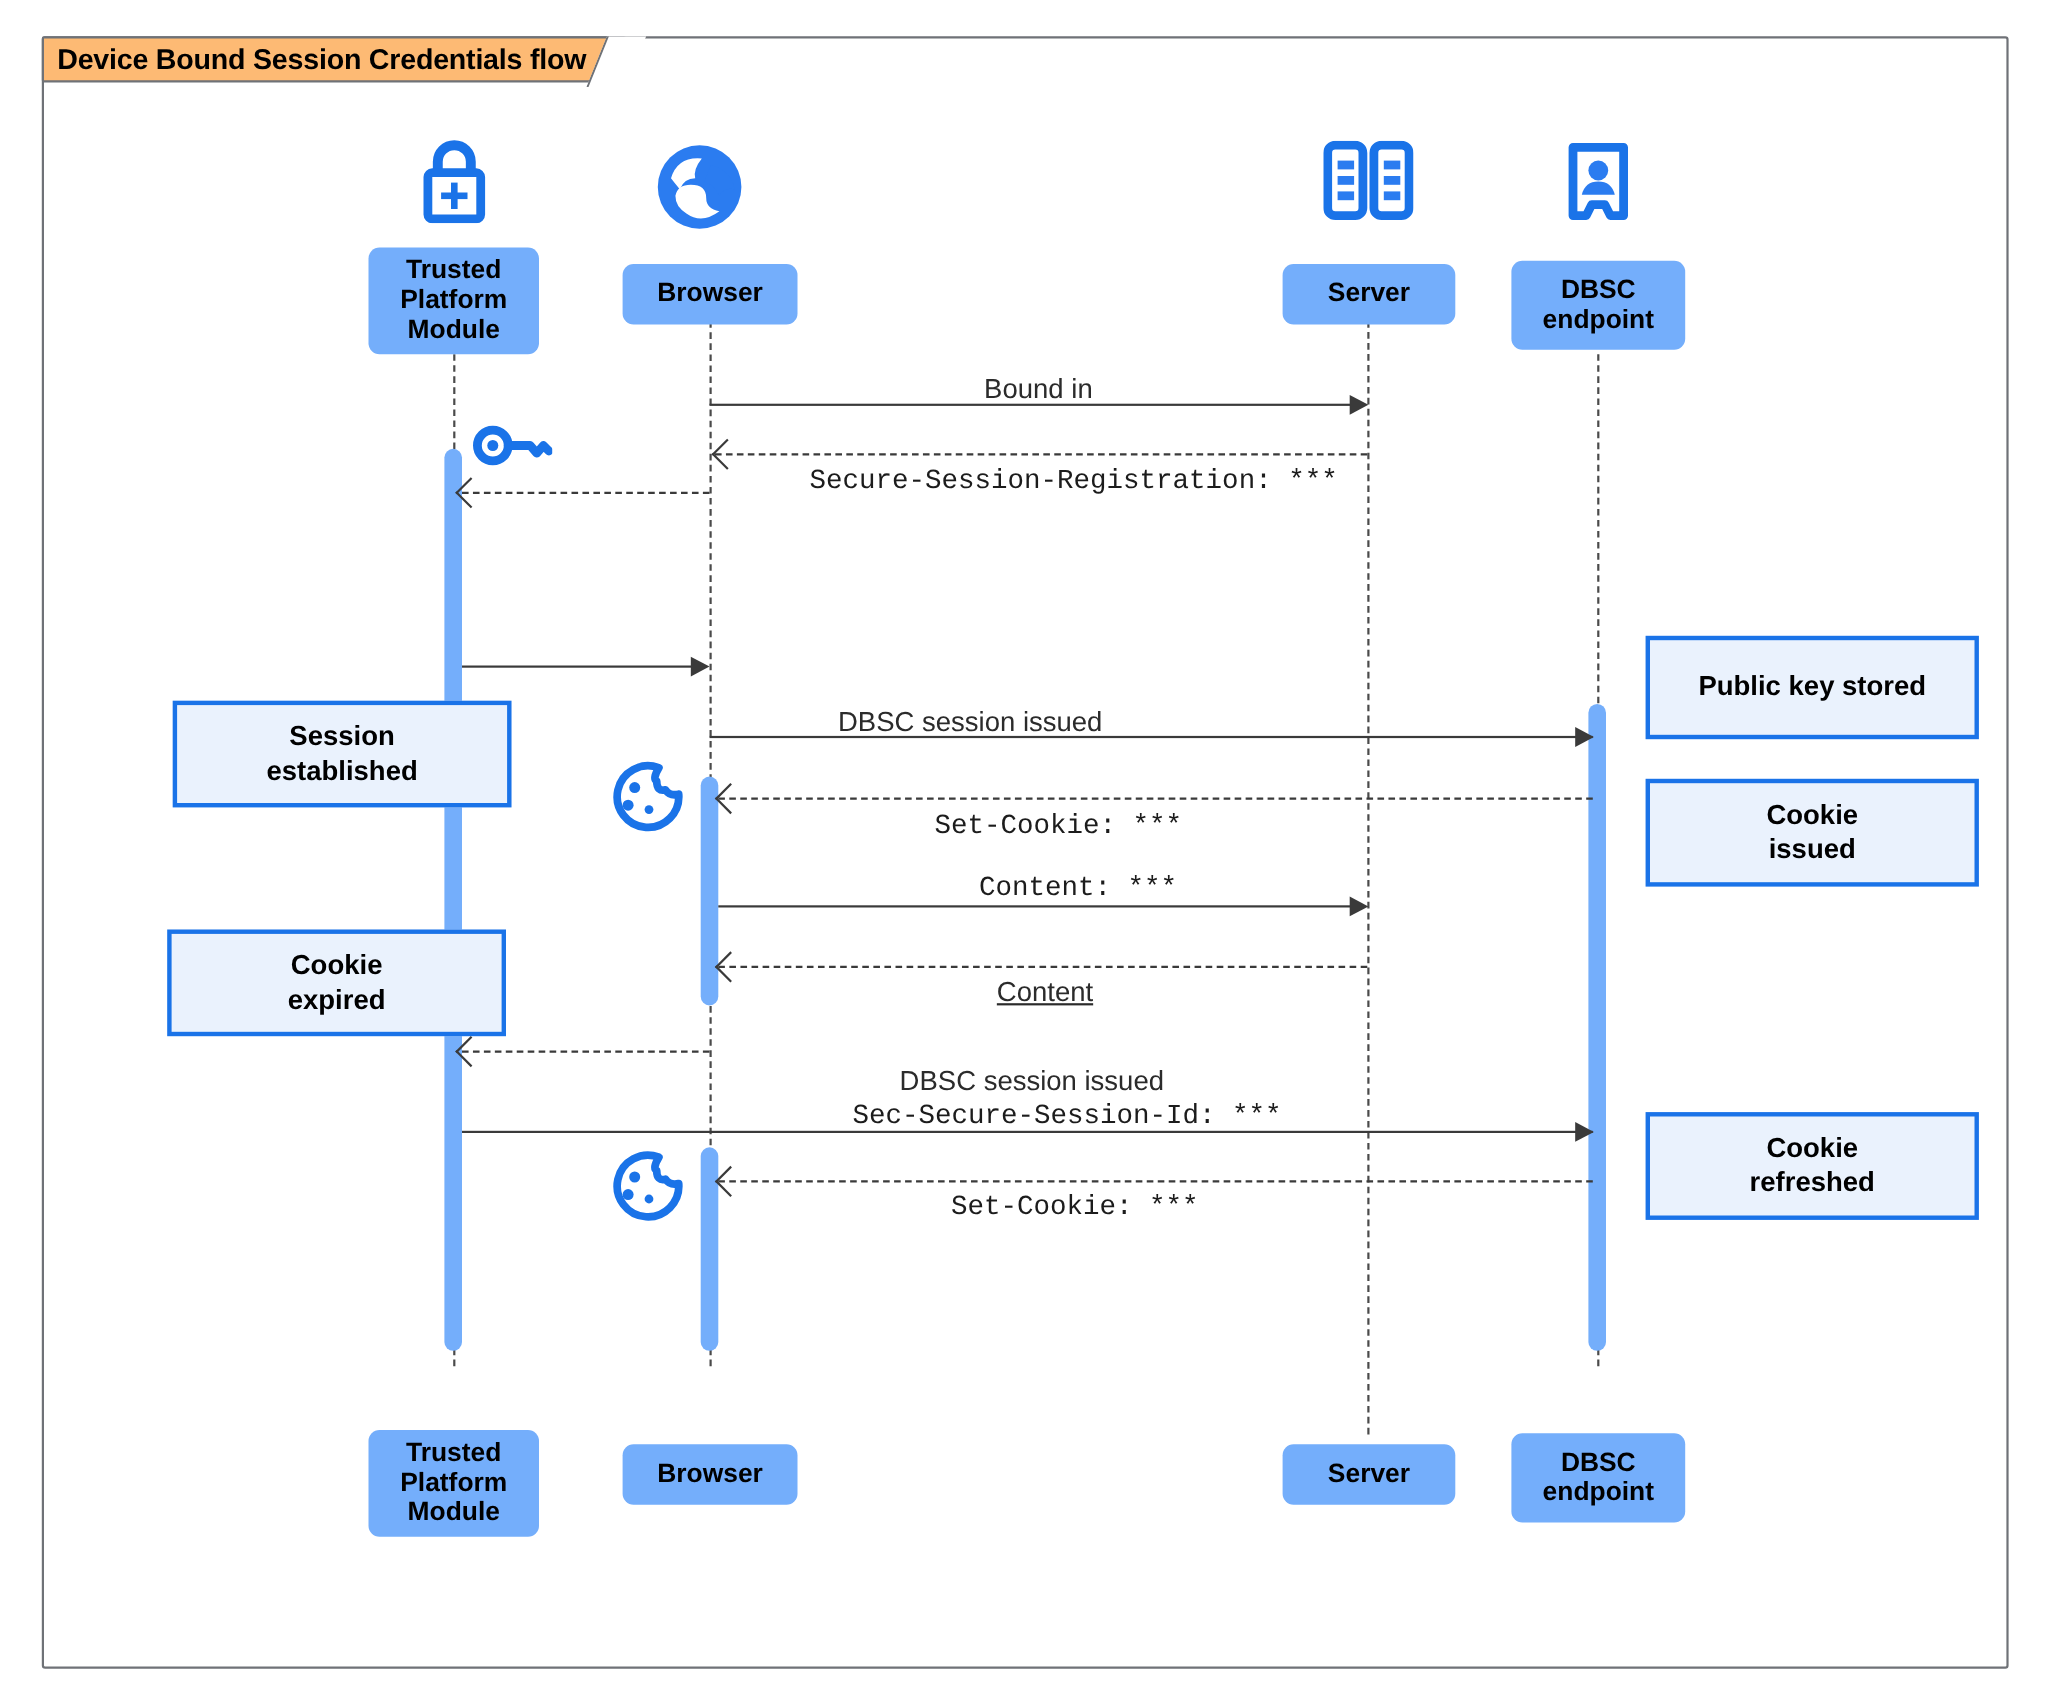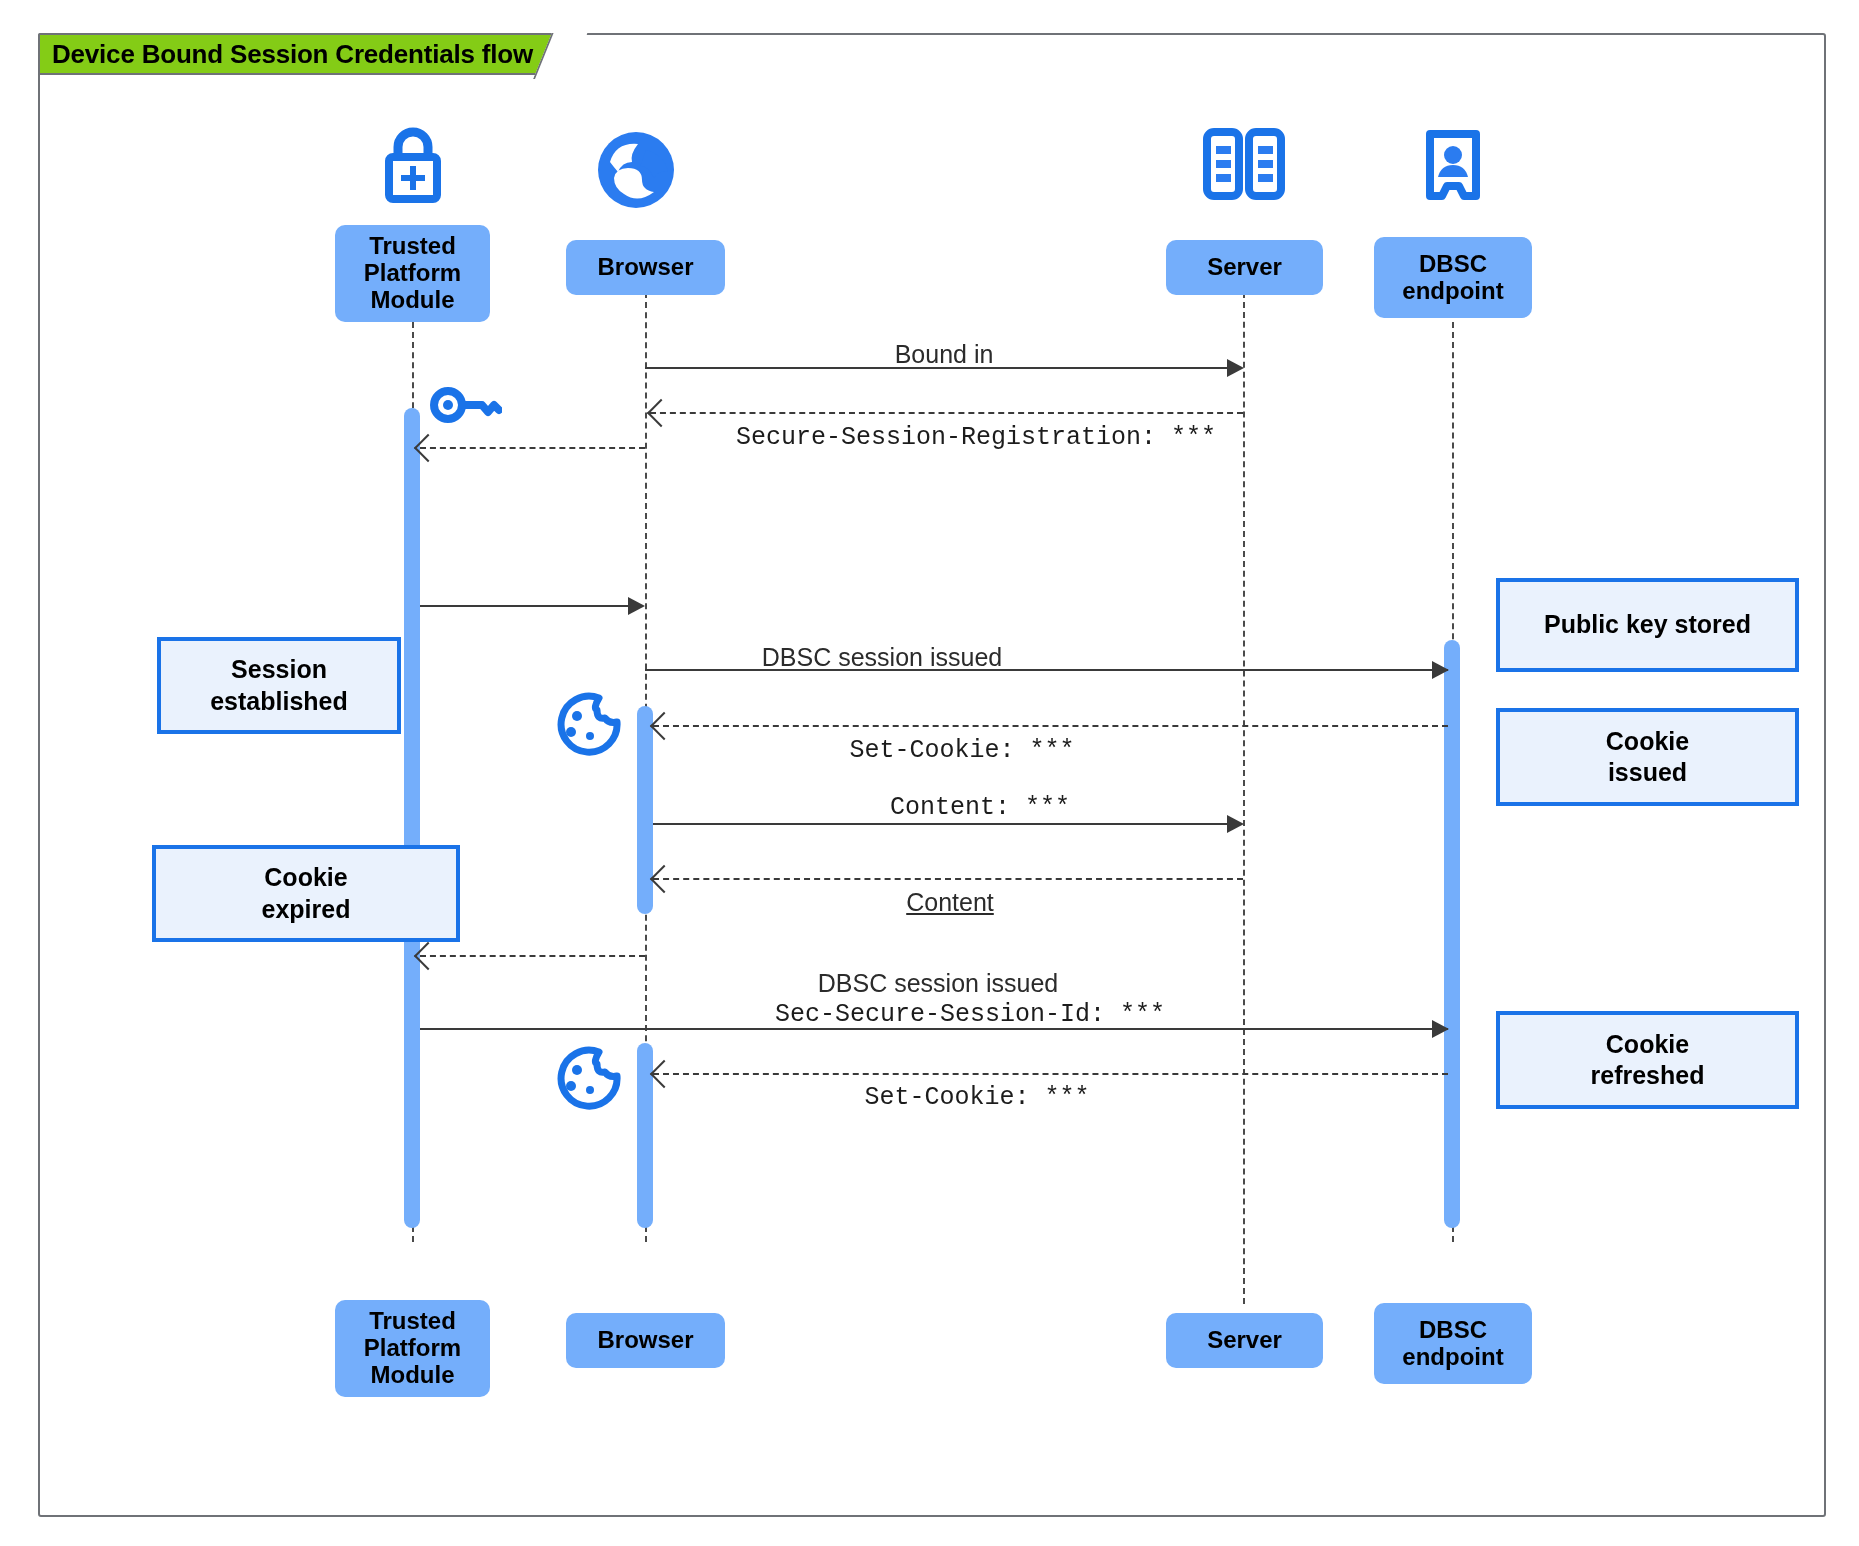--- a/index.html
+++ b/index.html
@@ -2,21 +2,21 @@
 <html><head>
 <meta charset="utf-8">
 <style>
   html,body{margin:0;padding:0;background:#ffffff;}
   body{font-family:"Liberation Sans",sans-serif;}
   #root{position:relative;width:1859px;height:1546px;background:#fff;overflow:hidden;}
 
   .frame{position:absolute;left:38px;top:33px;width:1784px;height:1480px;
          border:2px solid #6f7277;border-radius:3px;background:#fff;}
   .frame-tab{position:absolute;left:38px;top:33px;height:42px;padding:0 34px 0 12px;
-         background:#84cc16;border:2px solid #6f7277;border-radius:2px;
+         background:#fdba74;border:2px solid #6f7277;border-radius:2px;
          display:flex;align-items:center;box-sizing:border-box;}
   .frame-tab-label{font-size:26px;font-weight:bold;color:#000;white-space:nowrap;letter-spacing:-.2px;}
   .frame-tab-notch{position:absolute;right:-2px;top:-2px;width:34px;height:46px;
          background:#fff;border-left:2px solid #6f7277;
          clip-path:polygon(0 0,100% 0,100% 100%,0 100%);
          transform:skewX(-22deg);transform-origin:bottom left;border-top:0;}
 
   .lifeline{position:absolute;width:0;border-left:2px dashed #4a4a4a;}
   .activation{position:absolute;width:16px;background:#74aefb;border-radius:8px;}
   .pbox{position:absolute;background:#74aefb;border-radius:10px;
@@ -136,21 +136,21 @@
   <div class="arrow-line dashed" style="left:420px;top:447px;width:225px;"></div>
   <div class="ahead open-l" style="left:418px;top:438px;"></div>
 
   <div class="arrow-line" style="left:420px;top:605px;width:219px;"></div>
   <div class="ahead solid-r" style="left:628px;top:597px;"></div>
 
   <div class="msg-label sans center" style="left:882px;top:643px;">DBSC session issued</div>
   <div class="arrow-line" style="left:645px;top:669px;width:803px;"></div>
   <div class="ahead solid-r" style="left:1432px;top:661px;"></div>
 
-  <div class="note" style="left:157px;top:637px;width:244px;height:97px;">
+  <div class="note" style="left:157px;top:637px;width:308px;height:97px;">
     <span style="white-space:pre-line">Session
 established</span>
   </div>
 
   <div class="note" style="left:1496px;top:578px;width:303px;height:94px;">
     <span style="white-space:pre-line">Public key stored</span>
   </div>
 
   <div class="note" style="left:1496px;top:708px;width:303px;height:98px;">
     <span style="white-space:pre-line">Cookie

